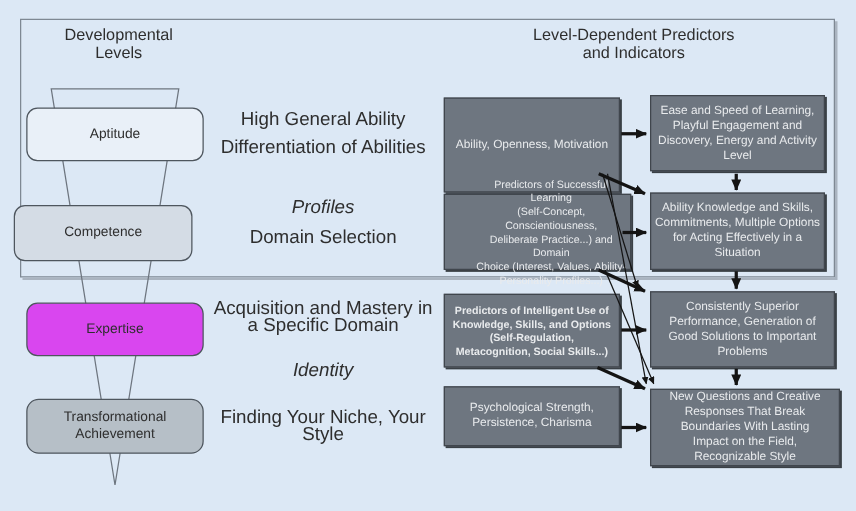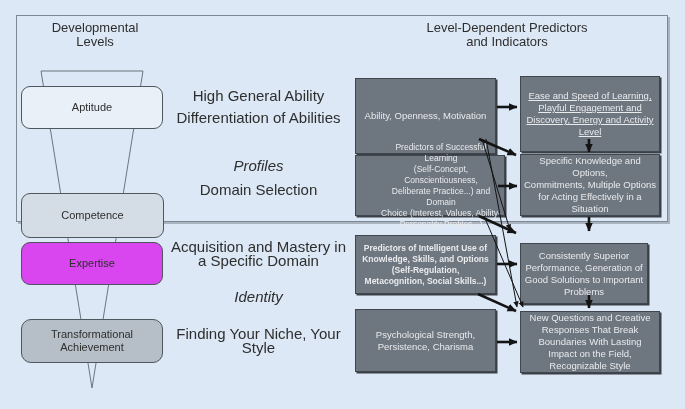--- a/index.html
+++ b/index.html
@@ -30,21 +30,21 @@
   #head3{left:397px;top:21px;width:220px;}
   
   .level{
     position:absolute;z-index:2;
     border:1px solid #4e565e;border-radius:9px;
     display:flex;align-items:center;justify-content:center;
     font-size:11px;line-height:13px;color:#2e2e2e;
     text-align:center;white-space:pre-line;
   }
   #lvl0{left:21px;top:86px;width:140px;height:41px;}
-  #lvl1{left:21px;top:164px;width:141px;height:43px;margin-top:29px;}
+  #lvl1{left:11px;top:164px;width:141px;height:43px;}
   #lvl2{left:21px;top:242px;width:140px;height:41px;}
   #lvl3{left:21px;top:319px;width:140px;height:42px;}
   
   .spec{
     position:absolute;z-index:2;left:166px;width:185px;
     font-size:15px;line-height:14px;color:#2e2e2e;
     text-align:center;white-space:pre-line;
   }
   .italic{font-style:italic;}
   #sp0{top:89px;} #sp1{top:111px;} #sp2{top:159px;} #sp3{top:183px;}
@@ -58,25 +58,25 @@
     box-sizing:border-box;
     display:flex;align-items:center;justify-content:center;
     font-size:9.5px;line-height:12px;color:#e9ebed;
     text-align:center;white-space:pre-line;
     padding:2px;
   }
   .gbox.small{font-size:8.5px;line-height:11px;}
   #p0{left:355px;top:78px;width:141px;height:76px;}
   #p1{left:355px;top:155px;width:150px;height:61px;padding-left:24px;}
   #p2{left:355px;top:235px;width:141px;height:59px;font-weight:bold;}
-  #p3{left:355px;top:309px;width:141px;height:63px;}
-  #i0{left:520px;top:76px;width:140px;height:76px;text-decoration:underline;}
+  #p3{left:355px;top:309px;width:141px;height:48px;}
+  #i0{left:520px;top:76px;width:140px;height:61px;}
   #i1{left:520px;top:154px;width:140px;height:62px;}
-  #i2{left:520px;top:243px;width:128px;height:61px;}
-  #i3{left:520px;top:311px;width:140px;height:62px;}
+  #i2{left:520px;top:233px;width:148px;height:61px;}
+  #i3{left:520px;top:311px;width:152px;height:62px;}
 </style>
 </head>
 <body>
 
 <div id="fig" style="background-color: rgb(220, 232, 245);">
 
   <div id="frame"></div>
 
   <svg class="layer" width="685" height="409">
     <polygon points="41,71 143,71 92,388" fill="none" stroke="#6d757f" stroke-width="1"></polygon>
@@ -113,21 +113,21 @@
 Knowledge, Skills, and Options
 (Self-Regulation,
 Metacognition, Social Skills...)</div>
   <div class="gbox" id="p3">Psychological Strength,
 Persistence, Charisma</div>
 
   <div class="gbox" id="i0">Ease and Speed of Learning,
 Playful Engagement and
 Discovery, Energy and Activity
 Level</div>
-  <div class="gbox" id="i1">Specific Knowledge and Options,
+  <div class="gbox" id="i1">Ability Knowledge and Skills,
 Commitments, Multiple Options
 for Acting Effectively in a
 Situation</div>
   <div class="gbox" id="i2">Consistently Superior
 Performance, Generation of
 Good Solutions to Important
 Problems</div>
   <div class="gbox" id="i3">New Questions and Creative
 Responses That Break
 Boundaries With Lasting

